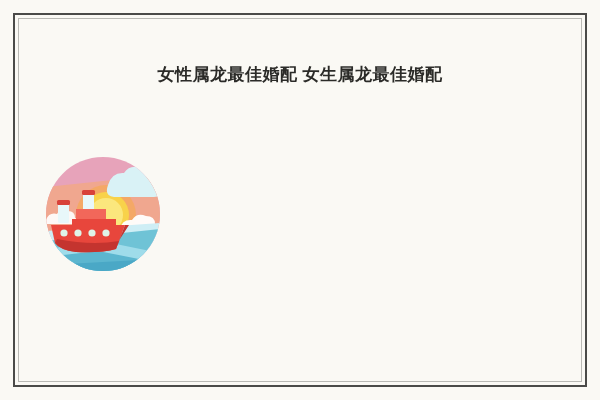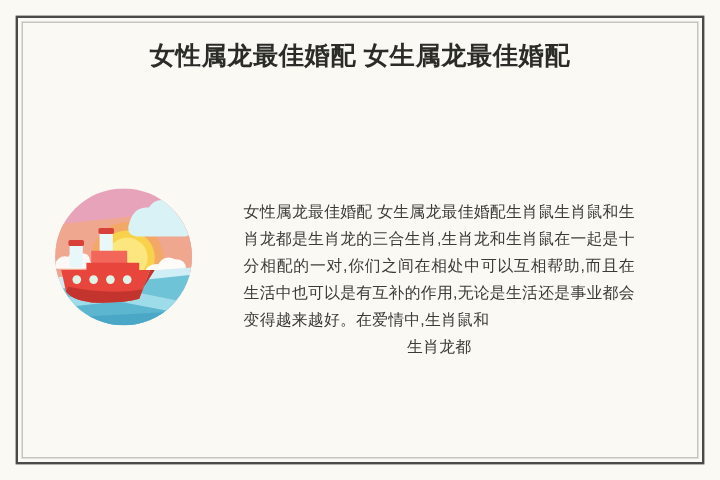--- a/index.html
+++ b/index.html
@@ -38,24 +38,24 @@
     right: 18px;
     bottom: 18px;
     border: 1px solid #b9b9b4;
     box-sizing: border-box;
   }
 
   
   .title {
     position: absolute;
     left: 30px;
-    top: 32px;
+    top: 60px;
     width: 540px;
     text-align: center;
-    font-size: 21px;
+    font-size: 17px;
     line-height: 30px;
     font-weight: bold;
     color: #2b2b28;
     letter-spacing: 0.5px;
     white-space: nowrap;
   }
 
   
   .illus-wrap {
     position: absolute;
@@ -145,18 +145,14 @@
         <path d="M79 68 L70 92 L74 82 L83 68 Z" fill="#c4342f"></path>
 
         <circle cx="18" cy="76" r="3.6" fill="#dff4e8"></circle>
         <circle cx="32" cy="76" r="3.6" fill="#dff4e8"></circle>
         <circle cx="46" cy="76" r="3.6" fill="#dff4e8"></circle>
         <circle cx="60" cy="76" r="3.6" fill="#dff4e8"></circle>
       </g>
     </svg>
   </div>
 
-  <div class="body-text">
-    <span>女性属龙最佳婚配 女生属龙最佳婚配生肖鼠生肖鼠和生肖龙都是生肖龙的三合生肖,生肖龙和生肖鼠在一起是十分相配的一对,你们之间在相处中可以互相帮助,而且在生活中也可以是有互补的作用,无论是生活还是事业都会变得越来越好。在爱情中,生肖鼠和</span>
-    <span class="lastline">生肖龙都</span>
-  </div>
 
 </div>
 
 </body></html>

